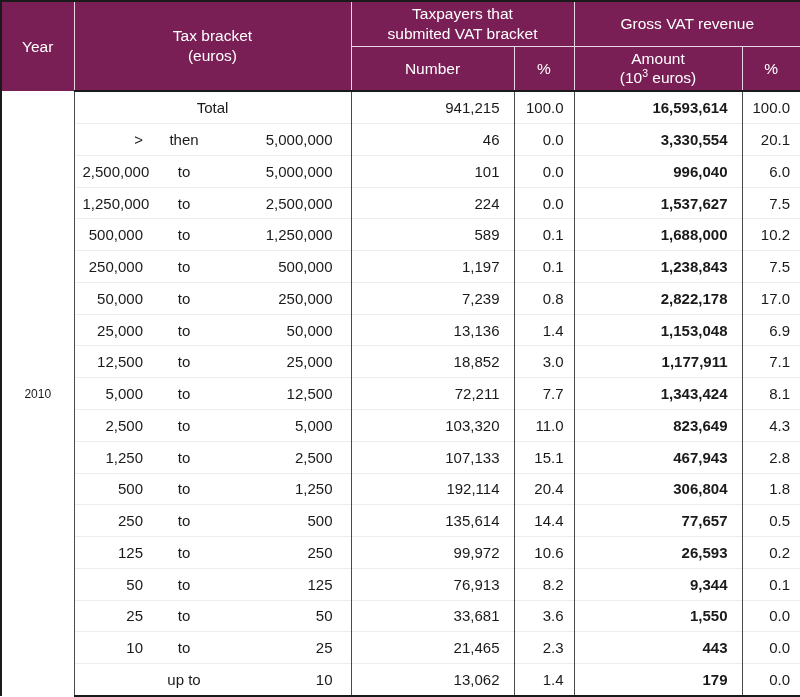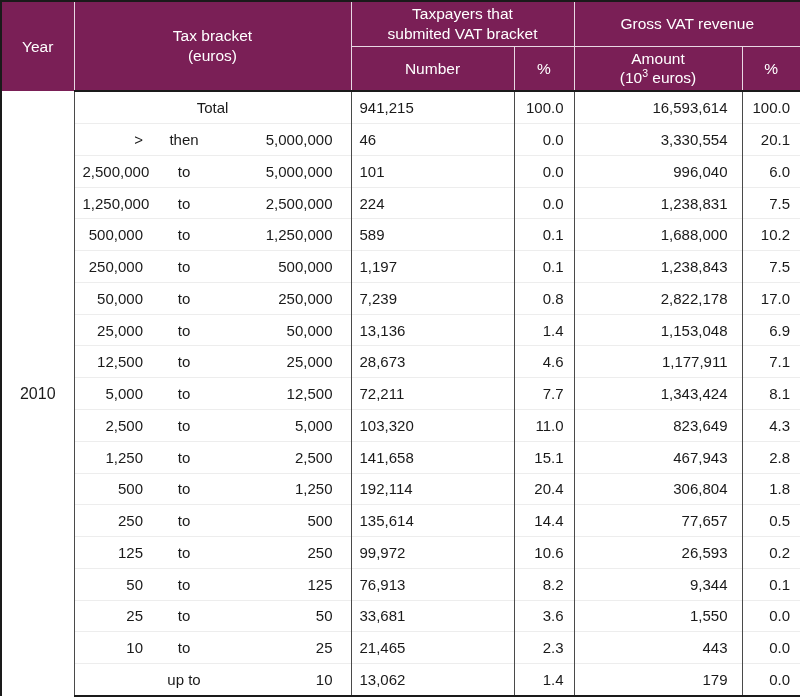--- a/index.html
+++ b/index.html
@@ -52,29 +52,29 @@
     background: #ffffff;
     white-space: nowrap;
   }
   tbody tr:first-child td { border-top: 2.5px solid #1a1a1a; }
   tbody tr:last-child td  { border-bottom: 2.5px solid #1a1a1a; }
 
   .c-year {
     text-align: center;
     border-top: none !important;
     border-right: 1.5px solid #4a4a4a;
-    font-size: 16px;
+    font-size: 12px;
   }
   .c-lo   { text-align: right;  padding-right: 6px; }
   .c-mid  { text-align: center; }
   .c-hi   { text-align: right;  padding-right: 18px; }
   .c-total{ text-align: center; }
-  .c-num  { padding-right: 14px; border-left: 1.5px solid #4a4a4a; margin-top: 32px; }
+  .c-num  { text-align: right; padding-right: 14px; border-left: 1.5px solid #4a4a4a; margin-top: 32px; }
   .c-pct  { text-align: right; padding-right: 10px; border-left: 1.5px solid #4a4a4a; }
-  .c-amt  { text-align: right; padding-right: 14px; border-left: 1.5px solid #4a4a4a; }
+  .c-amt  { text-align: right; padding-right: 14px; border-left: 1.5px solid #4a4a4a; font-weight: bold; }
   .c-pct2 { text-align: right; padding-right: 10px; border-left: 1.5px solid #4a4a4a; }
 
   tbody tr td.c-year { border-left: 2.5px solid #1a1a1a; }
   tbody td.c-pct2 { border-right: 2.5px solid #1a1a1a; }
   thead th.h-year { border-left: 2.5px solid #1a1a1a; margin-top: 16px; }
   thead th.h-last { border-right: 2.5px solid #1a1a1a; margin-left: 32px; }
 </style>
 </head>
 <body>
 
@@ -140,21 +140,21 @@
         <td class="c-pct">0.0</td>
         <td class="c-amt">996,040</td>
         <td class="c-pct2">6.0</td>
       </tr>
       <tr>
         <td class="c-lo">1,250,000</td>
         <td class="c-mid">to</td>
         <td class="c-hi">2,500,000</td>
         <td class="c-num">224</td>
         <td class="c-pct">0.0</td>
-        <td class="c-amt">1,238,831</td>
+        <td class="c-amt">1,537,627</td>
         <td class="c-pct2">7.5</td>
       </tr>
       <tr>
         <td class="c-lo">500,000</td>
         <td class="c-mid">to</td>
         <td class="c-hi">1,250,000</td>
         <td class="c-num">589</td>
         <td class="c-pct">0.1</td>
         <td class="c-amt">1,688,000</td>
         <td class="c-pct2">10.2</td>
@@ -183,22 +183,22 @@
         <td class="c-hi">50,000</td>
         <td class="c-num">13,136</td>
         <td class="c-pct">1.4</td>
         <td class="c-amt">1,153,048</td>
         <td class="c-pct2">6.9</td>
       </tr>
       <tr>
         <td class="c-lo">12,500</td>
         <td class="c-mid">to</td>
         <td class="c-hi">25,000</td>
-        <td class="c-num">28,673</td>
-        <td class="c-pct">4.6</td>
+        <td class="c-num">18,852</td>
+        <td class="c-pct">3.0</td>
         <td class="c-amt">1,177,911</td>
         <td class="c-pct2">7.1</td>
       </tr>
       <tr>
         <td class="c-lo">5,000</td>
         <td class="c-mid">to</td>
         <td class="c-hi">12,500</td>
         <td class="c-num">72,211</td>
         <td class="c-pct">7.7</td>
         <td class="c-amt">1,343,424</td>
@@ -210,21 +210,21 @@
         <td class="c-hi">5,000</td>
         <td class="c-num">103,320</td>
         <td class="c-pct">11.0</td>
         <td class="c-amt">823,649</td>
         <td class="c-pct2">4.3</td>
       </tr>
       <tr>
         <td class="c-lo">1,250</td>
         <td class="c-mid">to</td>
         <td class="c-hi">2,500</td>
-        <td class="c-num">141,658</td>
+        <td class="c-num">107,133</td>
         <td class="c-pct">15.1</td>
         <td class="c-amt">467,943</td>
         <td class="c-pct2">2.8</td>
       </tr>
       <tr>
         <td class="c-lo">500</td>
         <td class="c-mid">to</td>
         <td class="c-hi">1,250</td>
         <td class="c-num">192,114</td>
         <td class="c-pct">20.4</td>

